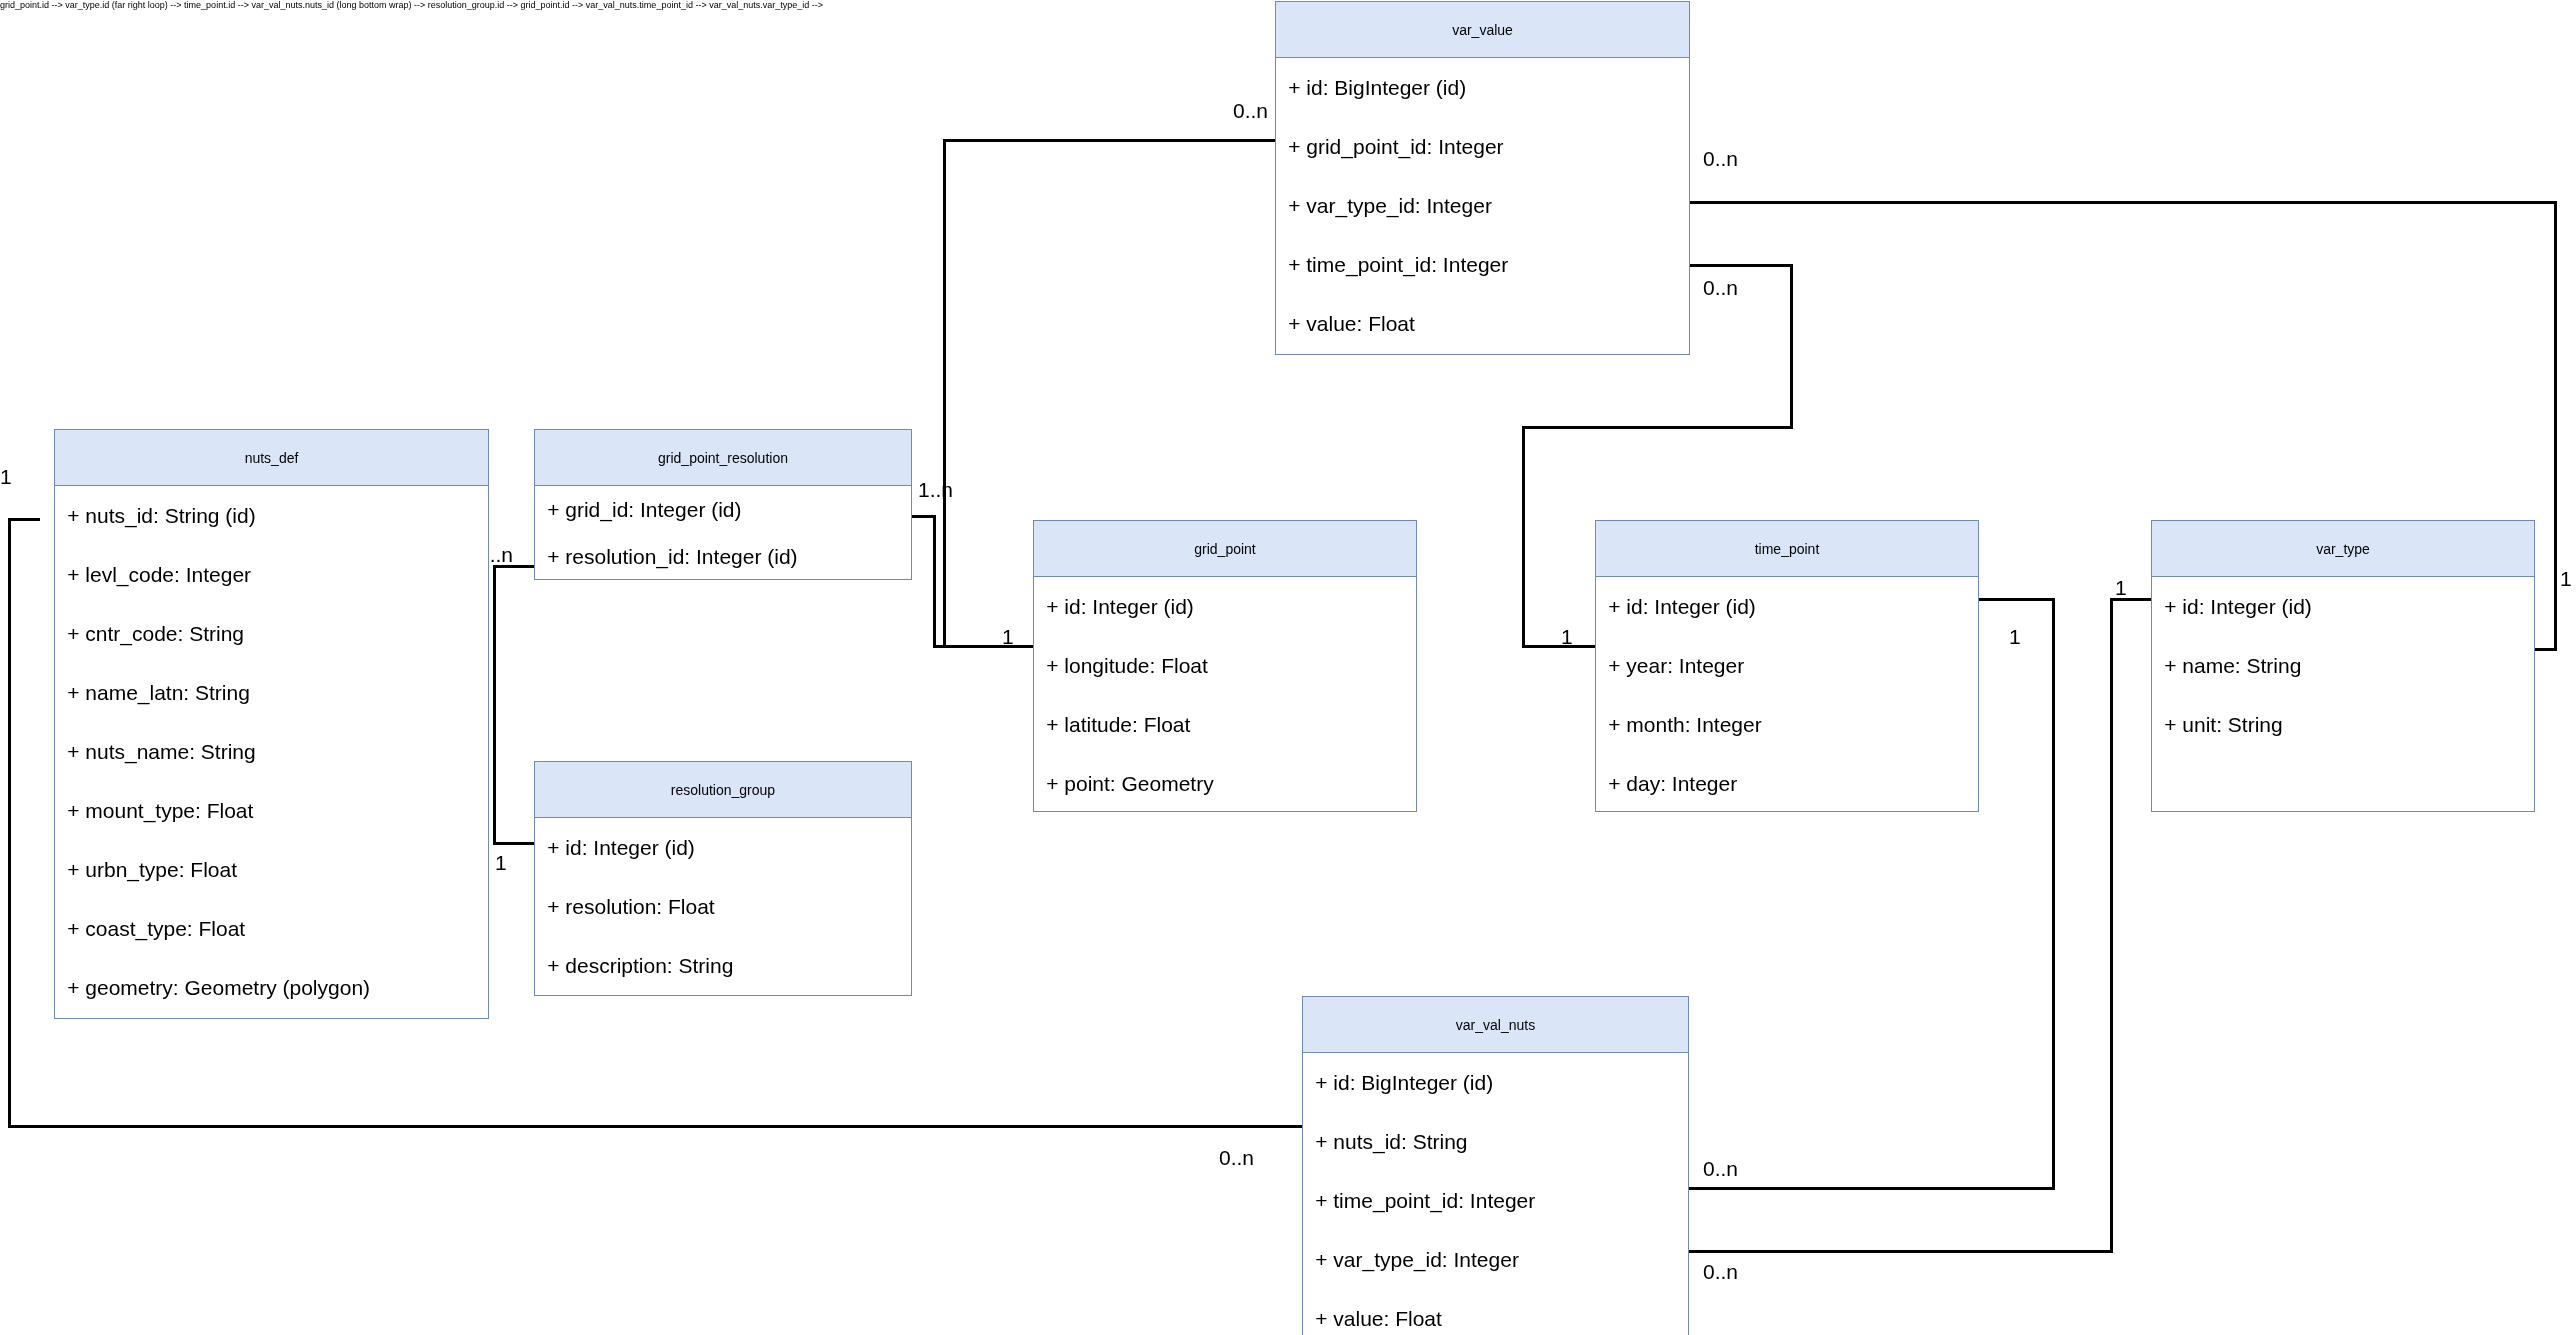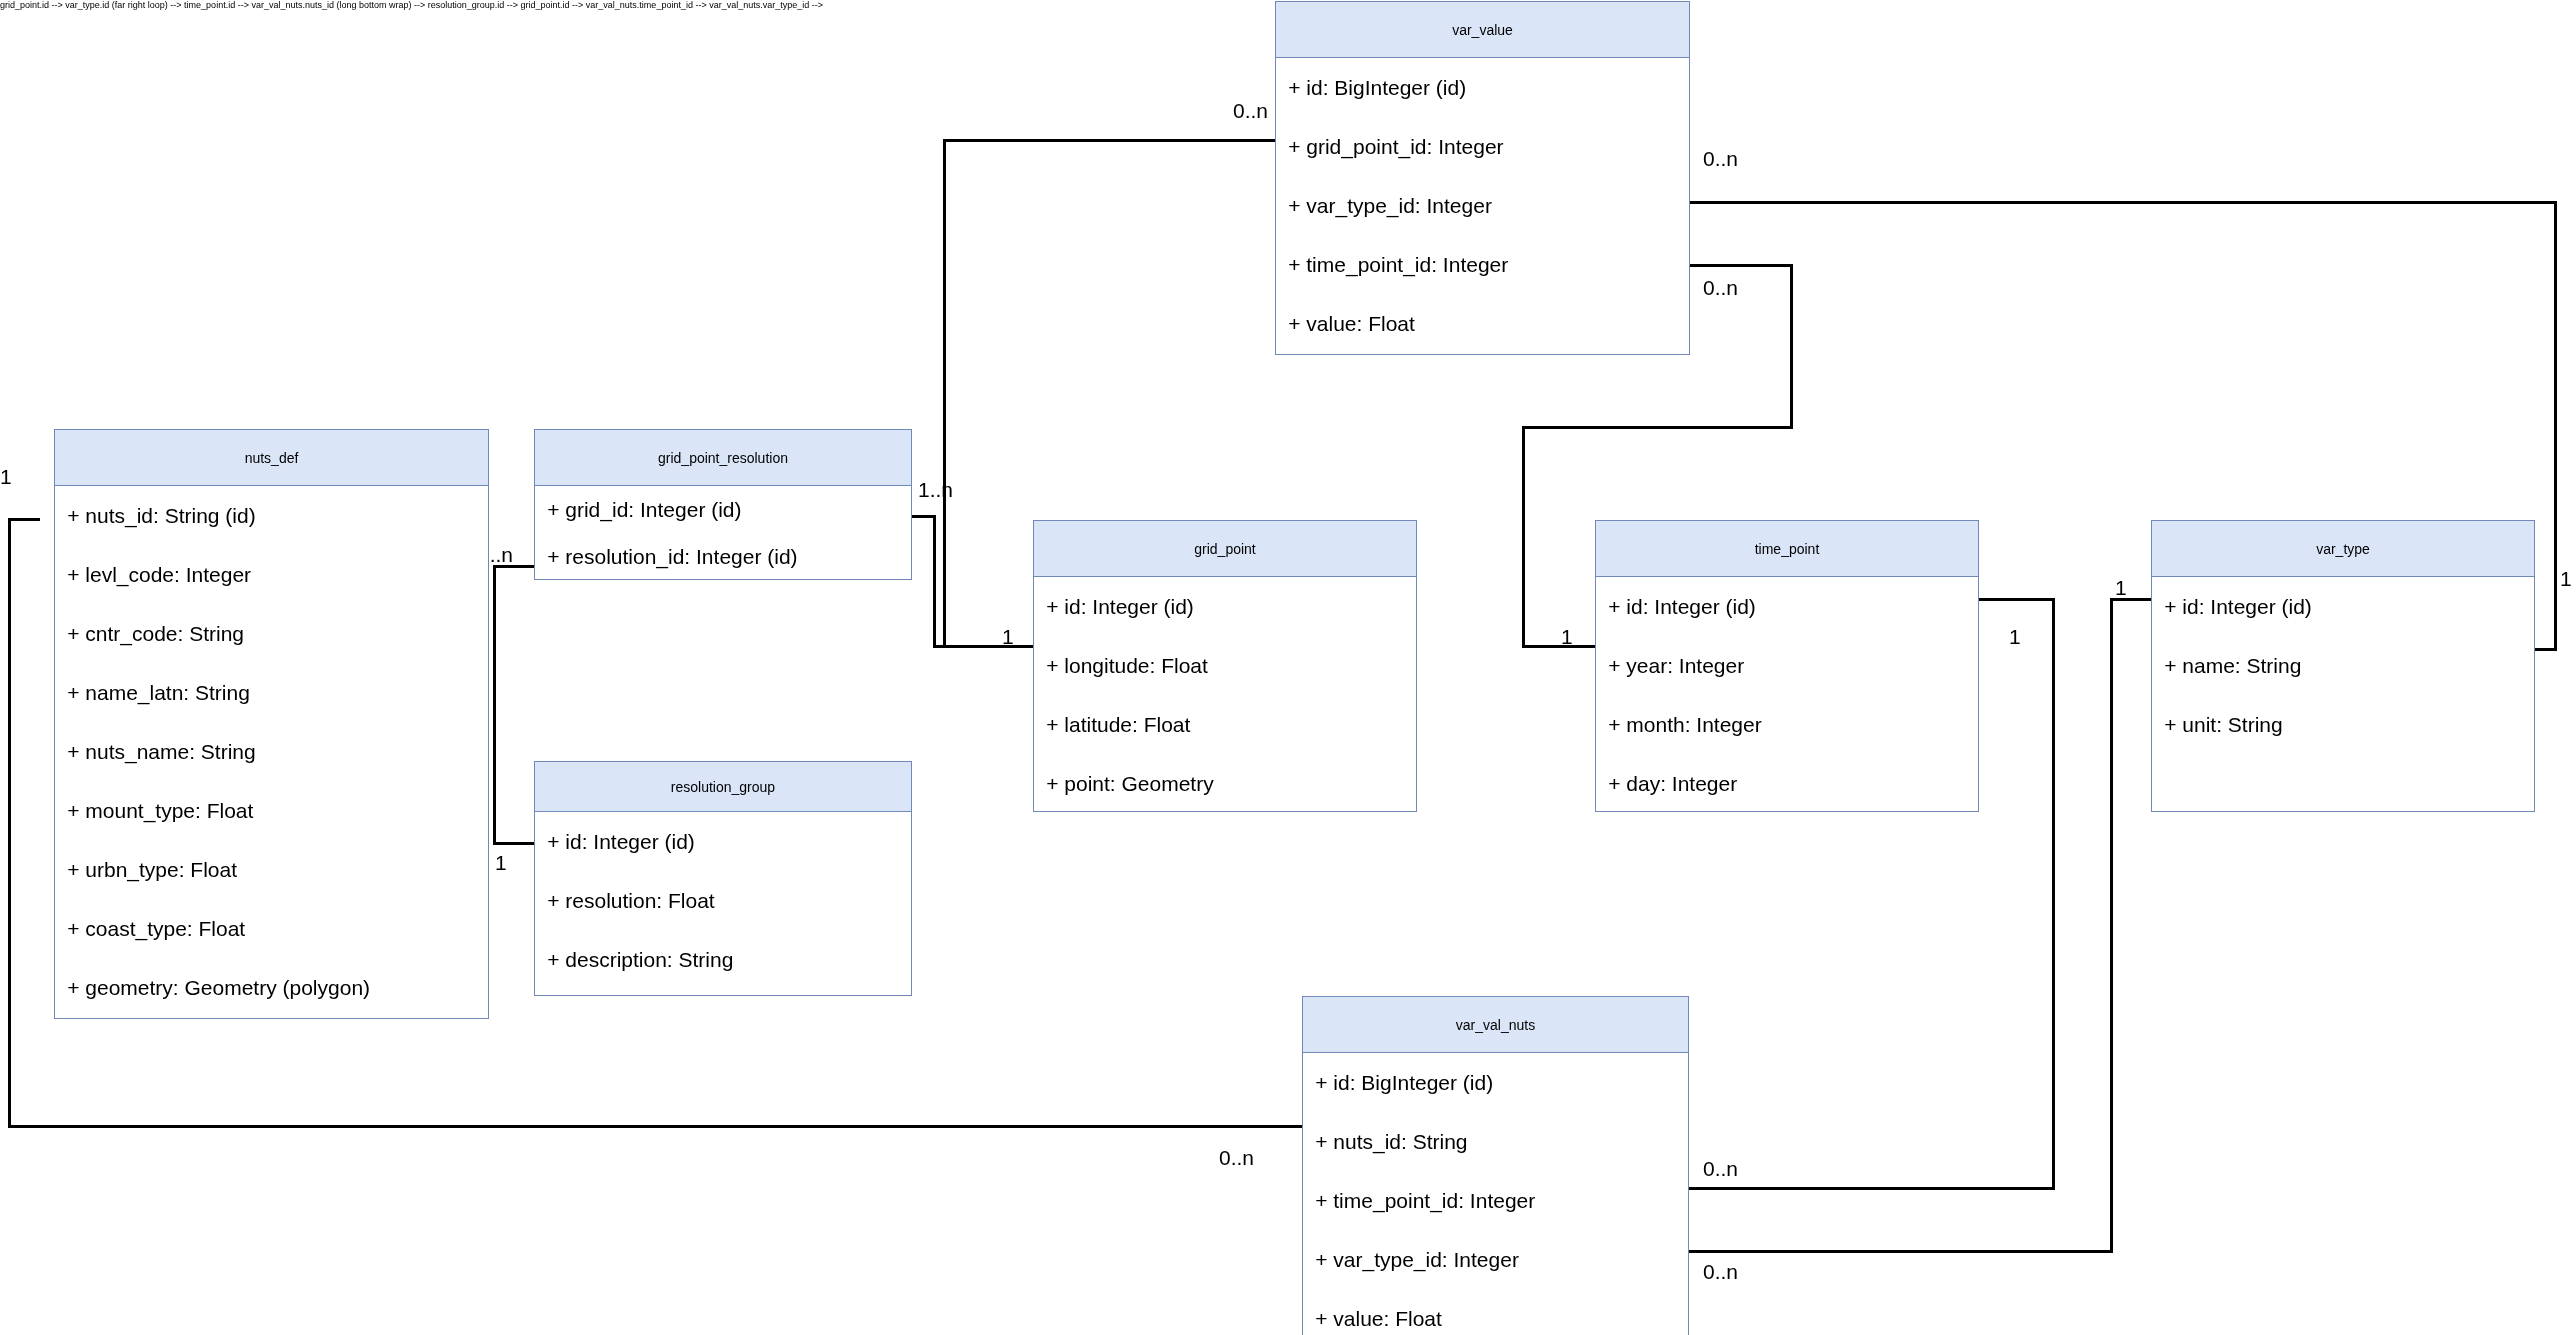--- a/index.html
+++ b/index.html
@@ -157,21 +157,21 @@
   <div class="uml-class" style="left:534px;top:429px;width:378px;height:151px;">
     <div class="uml-header" style="height:56px;">grid_point_resolution</div>
     <ul class="uml-attrs">
       <li class="uml-attr" style="height:47px;">+ grid_id: Integer (id)</li>
       <li class="uml-attr" style="height:47px;">+ resolution_id: Integer (id)</li>
     </ul>
   </div>
 
   
   <div class="uml-class" style="left:534px;top:761px;width:378px;height:235px;">
-    <div class="uml-header" style="height:50px;">resolution_group</div>
+    <div class="uml-header" style="height:56px;">resolution_group</div>
     <ul class="uml-attrs">
       <li class="uml-attr" style="height:59px;">+ id: Integer (id)</li>
       <li class="uml-attr" style="height:59px;">+ resolution: Float</li>
       <li class="uml-attr" style="height:59px;">+ description: String</li>
     </ul>
   </div>
 
   
   <div class="uml-class" style="left:1033px;top:520px;width:384px;height:292px;">
     <div class="uml-header" style="height:56px;">grid_point</div>

